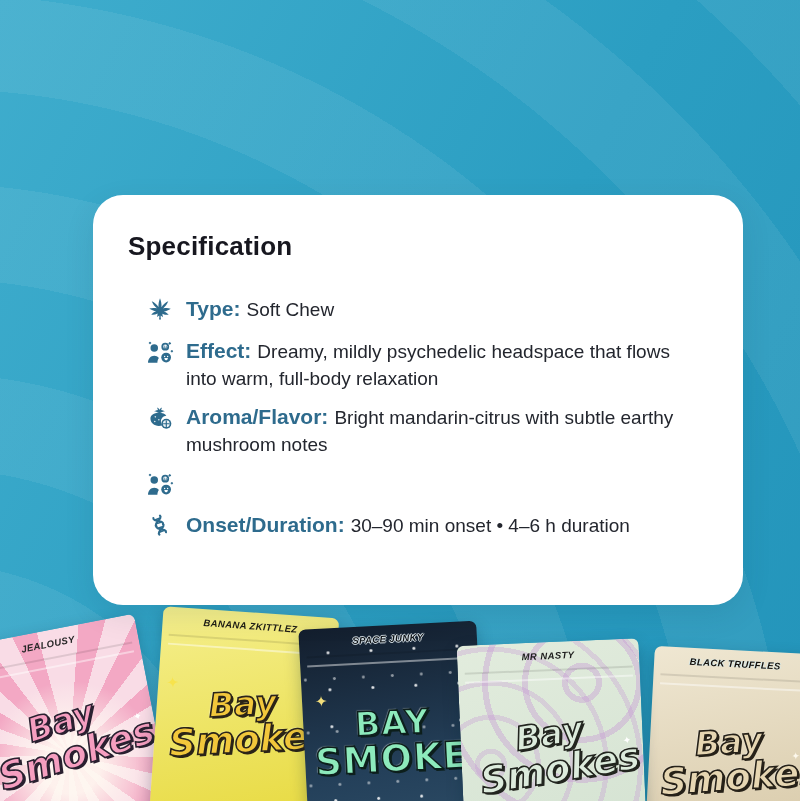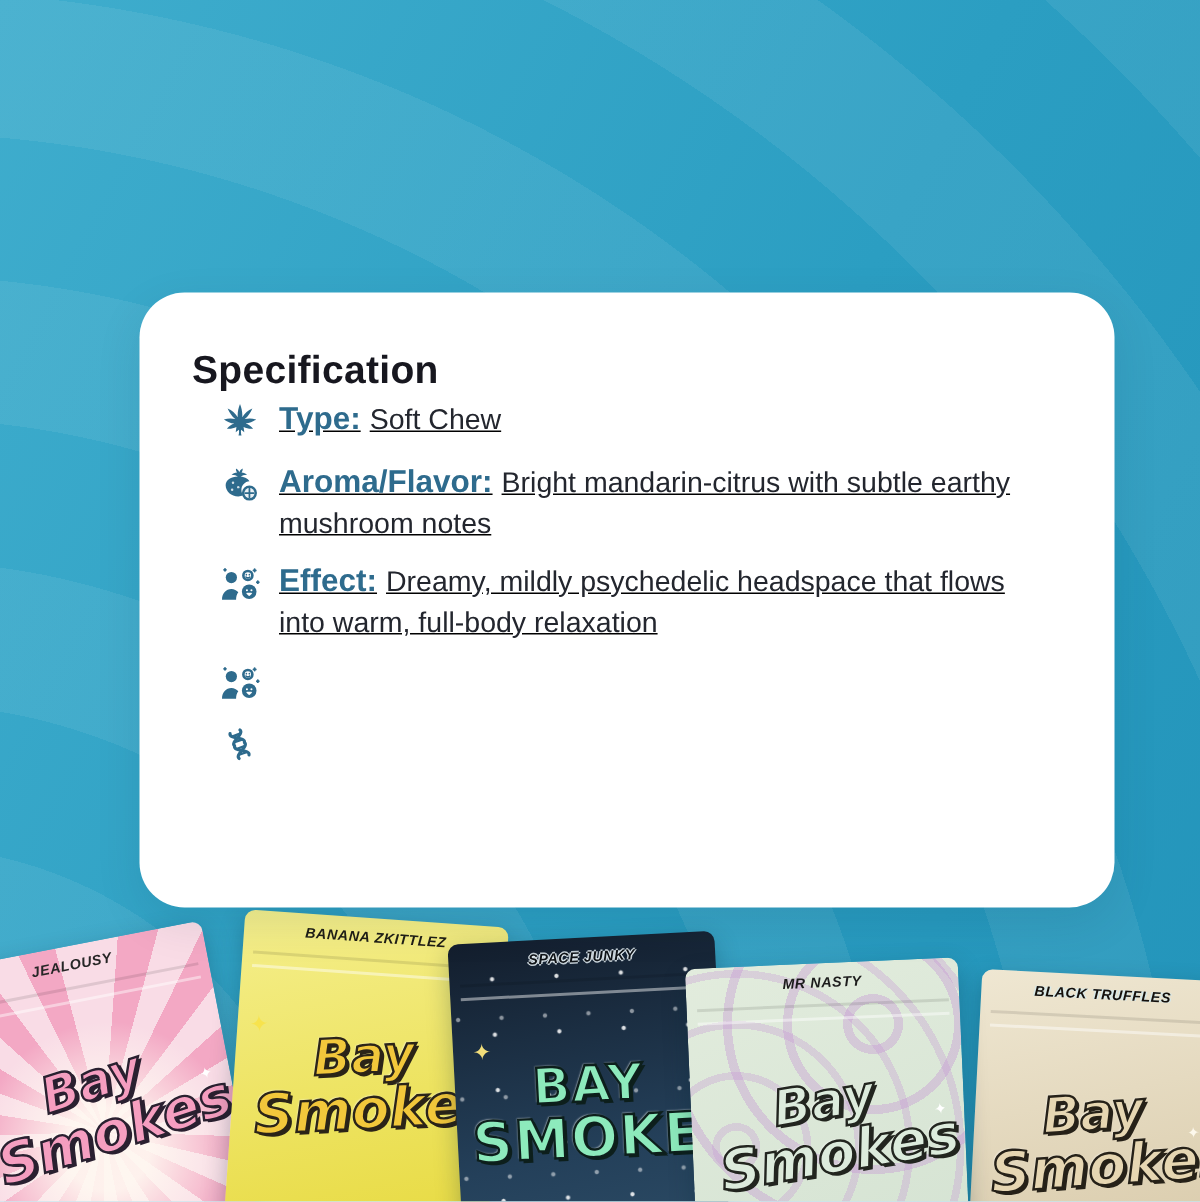--- a/index.html
+++ b/index.html
@@ -14,24 +14,24 @@
   }
 
   
   .card{
     position:absolute;left:93px;top:195px;width:650px;height:410px;
     background:var(--card-bg,#fff);border-radius:30px;z-index:10;
     box-shadow:0 10px 30px rgba(10,50,70,.10);
     padding:36px 46px 0 35px;box-sizing:border-box;
   }
   .card h2{
-    margin:0 0 4px 0;font-size:26px;font-weight:700;letter-spacing:.2px;
+    margin:0 0 33px 0;font-size:26px;font-weight:700;letter-spacing:.2px;
     color:var(--title-color,#17171f);
   }
-  .spec-list{list-style:none;margin:0;padding:0 0 0 15px;text-decoration:underline;}
+  .spec-list{list-style:none;margin:0;padding:0 0 0 15px;}
   .spec-row{display:flex;align-items:flex-start;gap:9px;margin-bottom:11px;}
   .spec-icon{
     flex:0 0 34px;width:34px;display:flex;justify-content:center;
     color:var(--icon-color,#2e6b8d);margin-top:1px;
   }
   .spec-icon svg{display:block;}
   .spec-text{margin:0;max-width:505px;font-size:19px;line-height:27px;color:var(--value-color,#23262e);}
   .lbl{font-weight:700;font-size:21px;color:var(--label-color,#2e6b8d);margin-right:6px;}
 
   
@@ -171,43 +171,20 @@
         <span class="spec-icon">
           <svg width="30" height="30" viewBox="0 0 24 24" fill="currentColor" aria-hidden="true">
             <path d="M12 1.8c.9 2.3 1.4 4.7 1.2 7.1 1.3-2.1 3.1-3.8 5.4-4.7-.9 2.2-2.3 4.2-4.1 5.7 2-.5 4.1-.4 6.1.2-1.7 1.2-3.6 2-5.6 2.2 1.5.5 2.9 1.4 4 2.7-1.8.2-3.5-.1-5.1-.9l.4 2.8-1.7-1.3c-.2 1-.1 2.1.2 3.1h-1.6c.3-1 .4-2.1.2-3.1l-1.7 1.3.4-2.8c-1.6.8-3.3 1.1-5.1.9 1.1-1.3 2.5-2.2 4-2.7-2-.2-3.9-1-5.6-2.2 2-.6 4.1-.7 6.1-.2-1.8-1.5-3.2-3.5-4.1-5.7 2.3.9 4.1 2.6 5.4 4.7-.2-2.4.3-4.8 1.2-7.1z"></path>
           </svg>
         </span>
         <p class="spec-text"><span class="lbl">Type:</span><span class="val">Soft Chew</span></p>
       </li>
 
       <li class="spec-row">
         <span class="spec-icon">
-          <svg width="28" height="28" viewBox="0 0 24 24" aria-hidden="true">
-            <g fill="currentColor">
-              <path d="M11 7.4c-4.3 0-7.2 2.1-7.2 5 0 3.5 3.2 6.4 7.2 6.4 1.1 0 2.1-.2 3-.6-.7-.8-1.2-1.9-1.2-3.2 0-2.6 2-4.7 4.6-4.9-.9-1.7-3.2-2.7-6.4-2.7z"></path>
-              <path d="M11 7.8c-1.1-.9-2.5-1.4-4-1.3.9-.8 2.1-1.3 3.3-1.4-.5-.6-.7-1.4-.6-2.2.9.4 1.6 1.2 1.9 2.1.3-.9 1-1.7 1.9-2.1.1.8-.1 1.6-.6 2.2 1.2.1 2.4.6 3.3 1.4-1.5-.1-2.9.4-4 1.3z"></path>
-              <circle cx="17.4" cy="16.9" r="4.3"></circle>
-            </g>
-            <circle cx="17.4" cy="16.9" r="2.9" fill="#ffffff" opacity=".9"></circle>
-            <g stroke="currentColor" stroke-width="1" stroke-linecap="round">
-              <path d="M17.4 14.4v5"></path>
-                <path d="M15 16.9h4.8"></path>
-            </g>
-            <g fill="#ffffff" opacity=".8">
-              <circle cx="8" cy="11" r=".7"></circle>
-                <circle cx="11" cy="13.5" r=".7"></circle>
-                <circle cx="7.5" cy="15" r=".7"></circle>
-            </g>
-          </svg>
-        </span>
-        <p class="spec-text"><span class="lbl">Aroma/Flavor:</span><span class="val">Bright mandarin-citrus with subtle earthy mushroom notes</span></p>
-      </li>
-
-      <li class="spec-row">
-        <span class="spec-icon">
           <svg width="30" height="30" viewBox="0 0 24 24" aria-hidden="true">
             <g fill="currentColor">
               <circle cx="7.4" cy="8" r="3"></circle>
               <path d="M2.4 19.8c0-3.5 2.2-5.7 5-5.7 1.5 0 2.8.7 3.7 1.8-.8 1-1.2 2.4-1.2 3.9z"></path>
               <circle cx="16.9" cy="15.6" r="3.9"></circle>
               <path d="M19.2 4.2h1.2M19.8 3.6v1.2M3.5 3.9h1M4 3.4v1M21 10.5h1M21.5 10v1" stroke="currentColor" stroke-width="1" stroke-linecap="round"></path>
             </g>
             <g fill="none" stroke="currentColor" stroke-width="1.4">
               <circle cx="16.2" cy="6.9" r="2.4"></circle>
             </g>
@@ -217,20 +194,43 @@
             </g>
             <path d="M15.2 7.8c.6.5 1.4.5 2 0" fill="none" stroke="currentColor" stroke-width=".9" stroke-linecap="round"></path>
             <g fill="#ffffff">
               <circle cx="15.7" cy="14.8" r=".55"></circle>
                 <circle cx="18.1" cy="14.8" r=".55"></circle>
               <path d="M15.3 16.3c.5 1 1.3 1.5 1.6 1.5s1.1-.5 1.6-1.5c-1-.3-2.2-.3-3.2 0z"></path>
             </g>
           </svg>
         </span>
         <p class="spec-text"><span class="lbl">Effect:</span><span class="val">Dreamy, mildly psychedelic headspace that flows into warm, full-body relaxation</span></p>
+      </li>
+
+      <li class="spec-row">
+        <span class="spec-icon">
+          <svg width="28" height="28" viewBox="0 0 24 24" aria-hidden="true">
+            <g fill="currentColor">
+              <path d="M11 7.4c-4.3 0-7.2 2.1-7.2 5 0 3.5 3.2 6.4 7.2 6.4 1.1 0 2.1-.2 3-.6-.7-.8-1.2-1.9-1.2-3.2 0-2.6 2-4.7 4.6-4.9-.9-1.7-3.2-2.7-6.4-2.7z"></path>
+              <path d="M11 7.8c-1.1-.9-2.5-1.4-4-1.3.9-.8 2.1-1.3 3.3-1.4-.5-.6-.7-1.4-.6-2.2.9.4 1.6 1.2 1.9 2.1.3-.9 1-1.7 1.9-2.1.1.8-.1 1.6-.6 2.2 1.2.1 2.4.6 3.3 1.4-1.5-.1-2.9.4-4 1.3z"></path>
+              <circle cx="17.4" cy="16.9" r="4.3"></circle>
+            </g>
+            <circle cx="17.4" cy="16.9" r="2.9" fill="#ffffff" opacity=".9"></circle>
+            <g stroke="currentColor" stroke-width="1" stroke-linecap="round">
+              <path d="M17.4 14.4v5"></path>
+                <path d="M15 16.9h4.8"></path>
+            </g>
+            <g fill="#ffffff" opacity=".8">
+              <circle cx="8" cy="11" r=".7"></circle>
+                <circle cx="11" cy="13.5" r=".7"></circle>
+                <circle cx="7.5" cy="15" r=".7"></circle>
+            </g>
+          </svg>
+        </span>
+        <p class="spec-text"><span class="lbl">Aroma/Flavor:</span><span class="val">Bright mandarin-citrus with subtle earthy mushroom notes</span></p>
       </li>
 
 
       <li class="spec-row">
         <span class="spec-icon">
           <svg width="30" height="30" viewBox="0 0 24 24" aria-hidden="true">
             <g fill="currentColor">
               <circle cx="7.4" cy="8" r="3"></circle>
               <path d="M2.4 19.8c0-3.5 2.2-5.7 5-5.7 1.5 0 2.8.7 3.7 1.8-.8 1-1.2 2.4-1.2 3.9z"></path>
               <circle cx="16.9" cy="15.6" r="3.9"></circle>
@@ -258,17 +258,18 @@
           <svg width="28" height="28" viewBox="0 0 24 24" aria-hidden="true">
             <g transform="rotate(-20 12 12)" fill="none" stroke="currentColor" stroke-width="1.8" stroke-linecap="round">
               <path d="M9 3.6c-1.8 3 7.8 4.6 6 7.6"></path>
               <path d="M15 3.6c1.8 3-7.8 4.6-6 7.6"></path>
               <path d="M9 11.2c-1.8 3 7.8 4.6 6 7.6"></path>
               <path d="M15 11.2c1.8 3-7.8 4.6-6 7.6"></path>
               <path d="M10.2 5.6h3.6M10.2 9.2h3.6M10.2 13.2h3.6M10.2 16.8h3.6" stroke-width="1.3"></path>
             </g>
           </svg>
         </span>
+        <p class="spec-text"><span class="lbl">Onset/Duration:</span><span class="val">30–90 min onset • 4–6 h duration</span></p>
       </li>
 
     </ul>
   </section>
 </div>
 
 </body></html>

